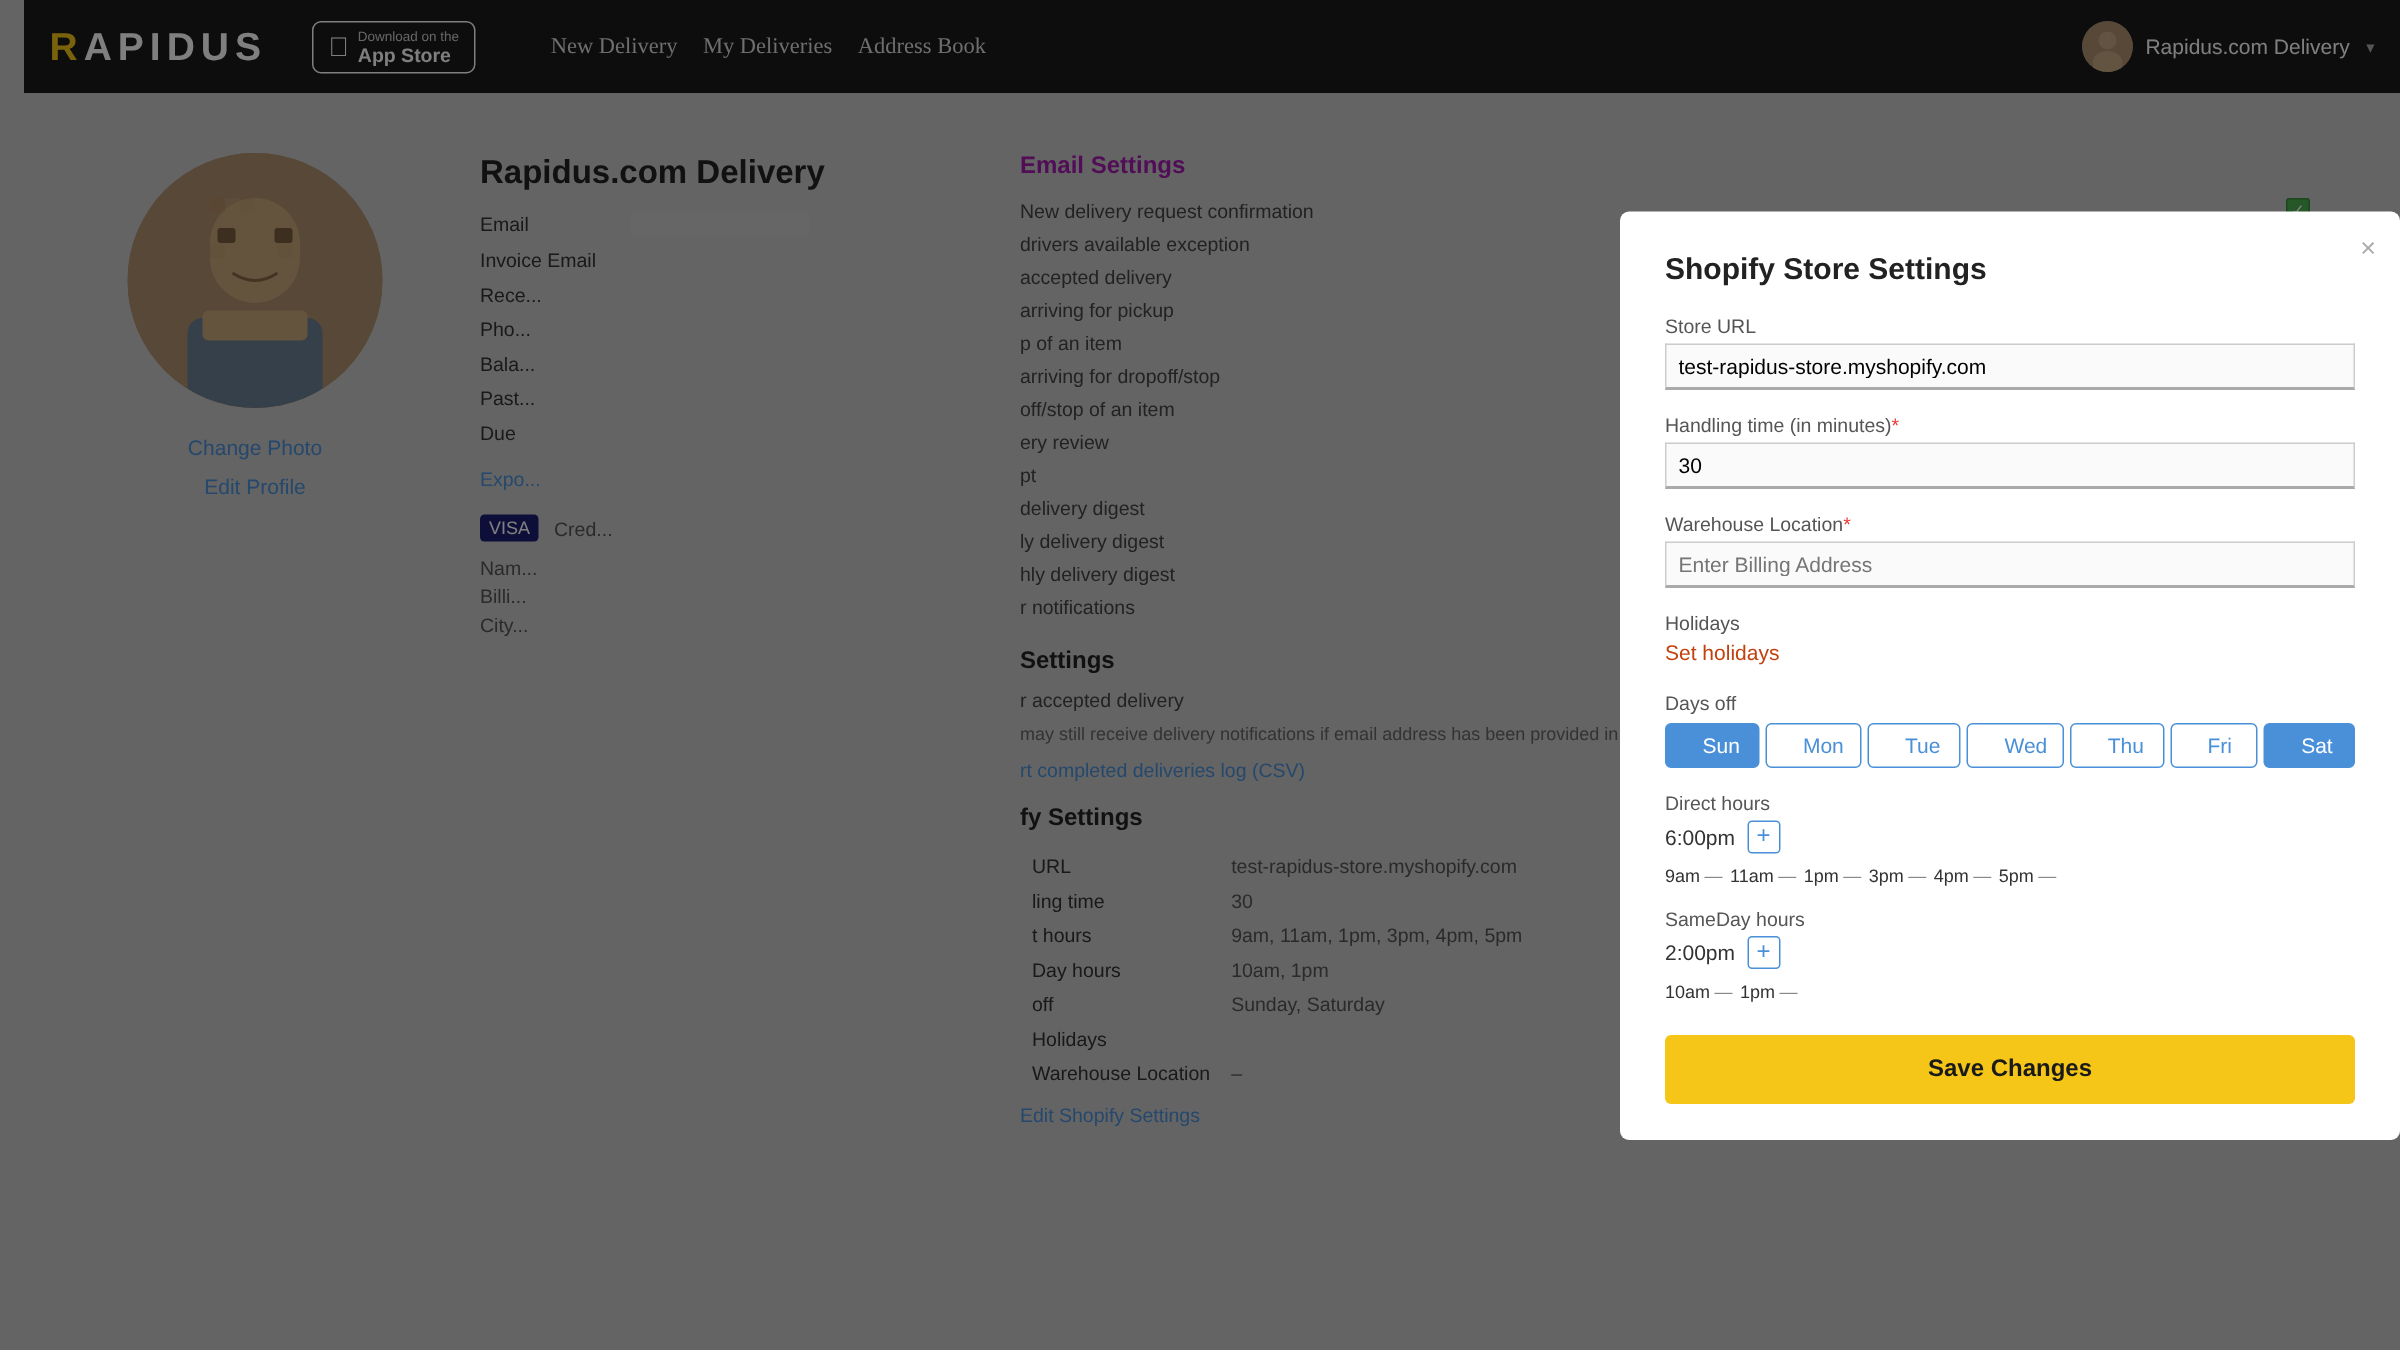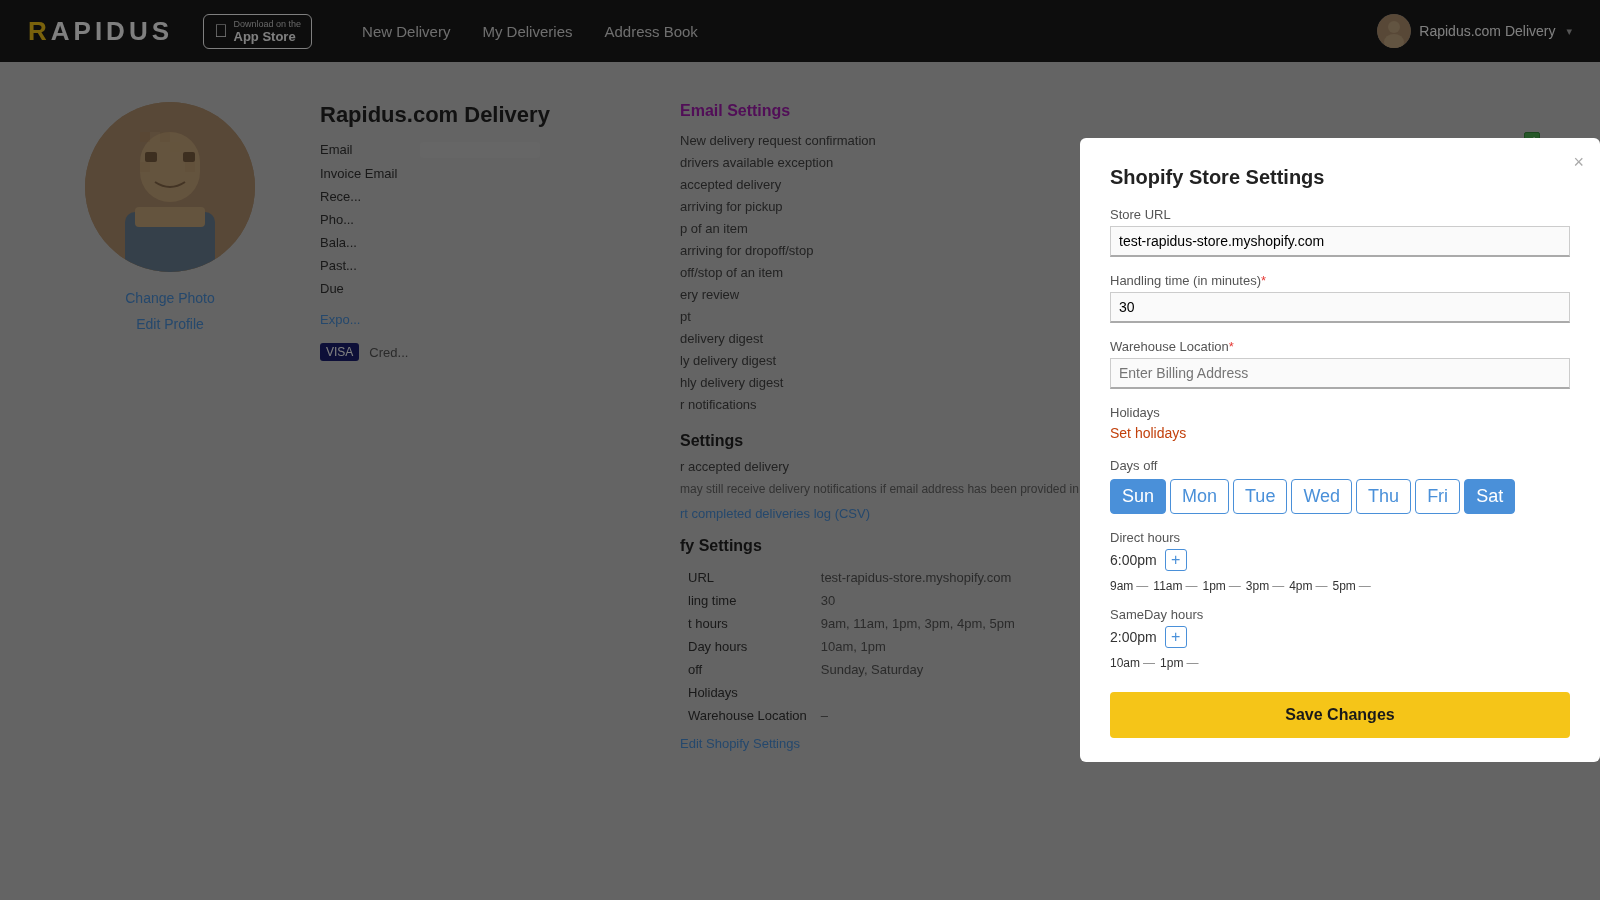--- a/index.html
+++ b/index.html
@@ -4,22 +4,23 @@
   <style>
     * { box-sizing: border-box; margin: 0; padding: 0; }
     body { font-family: Arial, sans-serif; background: #c8c8c8; min-height: 900px; min-width: 1600px; }
 
     
     .navbar {
       background: #1a1a1a;
       height: 62px;
       display: flex;
       align-items: center;
-      padding: 0 28px;
+      padding: 0 17px;
       gap: 30px;
+      margin-left: 16px;
     }
     .nav-logo {
       display: flex;
       align-items: center;
       gap: 12px;
     }
     .logo-text {
       font-size: 26px;
       font-weight: 900;
       color: #fff;
@@ -34,22 +35,23 @@
       align-items: center;
       gap: 6px;
       color: #fff;
       cursor: pointer;
     }
     .app-store-btn .apple-icon { font-size: 18px; }
     .app-store-btn .btn-text-small { font-size: 9px; color: #ccc; }
     .app-store-btn .btn-text-big { font-size: 13px; font-weight: bold; }
     .nav-links {
       display: flex;
-      gap: 32px;
+      gap: 17px;
       margin-left: 20px;
+      font-family: Liberation Serif, serif;
     }
     .nav-link {
       color: #ddd;
       font-size: 15px;
       cursor: pointer;
       text-decoration: none;
     }
     .nav-spacer { flex: 1; }
     .nav-user {
       display: flex;
@@ -295,26 +297,26 @@
       font-size: 14px;
       cursor: pointer;
     }
     .days-off-label { font-size: 13px; color: #555; margin-bottom: 6px; }
     .days-row {
       display: flex;
       gap: 4px;
       margin-bottom: 16px;
     }
     .day-btn {
-      padding: 6px 11px;
+      padding: 6px 24px;
       border: 1px solid #4a90d9;
       border-radius: 4px;
       background: #fff;
       color: #4a90d9;
-      font-size: 18px;
+      font-size: 14px;
       cursor: pointer;
       min-width: 44px;
       text-align: center;
     }
     .day-btn.selected {
       background: #4a90d9;
       color: #fff;
     }
     .direct-hours-label { font-size: 13px; color: #555; margin-bottom: 4px; }
     .hours-main-row {
@@ -464,20 +466,25 @@
     </div>
     <div class="profile-field">
       <span class="label">Due</span>
     </div>
     <div class="section-links">
       <a class="section-link">Expo...</a>
     </div>
     <div class="credit-card-area">
       <span class="visa-badge">VISA</span>
       <span class="card-info">Cred...</span>
+    </div>
+    <div class="billing-fields">
+      <div class="billing-field">Nam...</div>
+      <div class="billing-field">Billi...</div>
+      <div class="billing-field">City...</div>
     </div>
   </div>
 
   <div class="right-panel">
     <div class="email-settings-title">Email Settings</div>
     <ul class="email-settings-list">
       <li>
         <span>New delivery request confirmation</span>
         <span class="checkbox-green"></span>
       </li>

